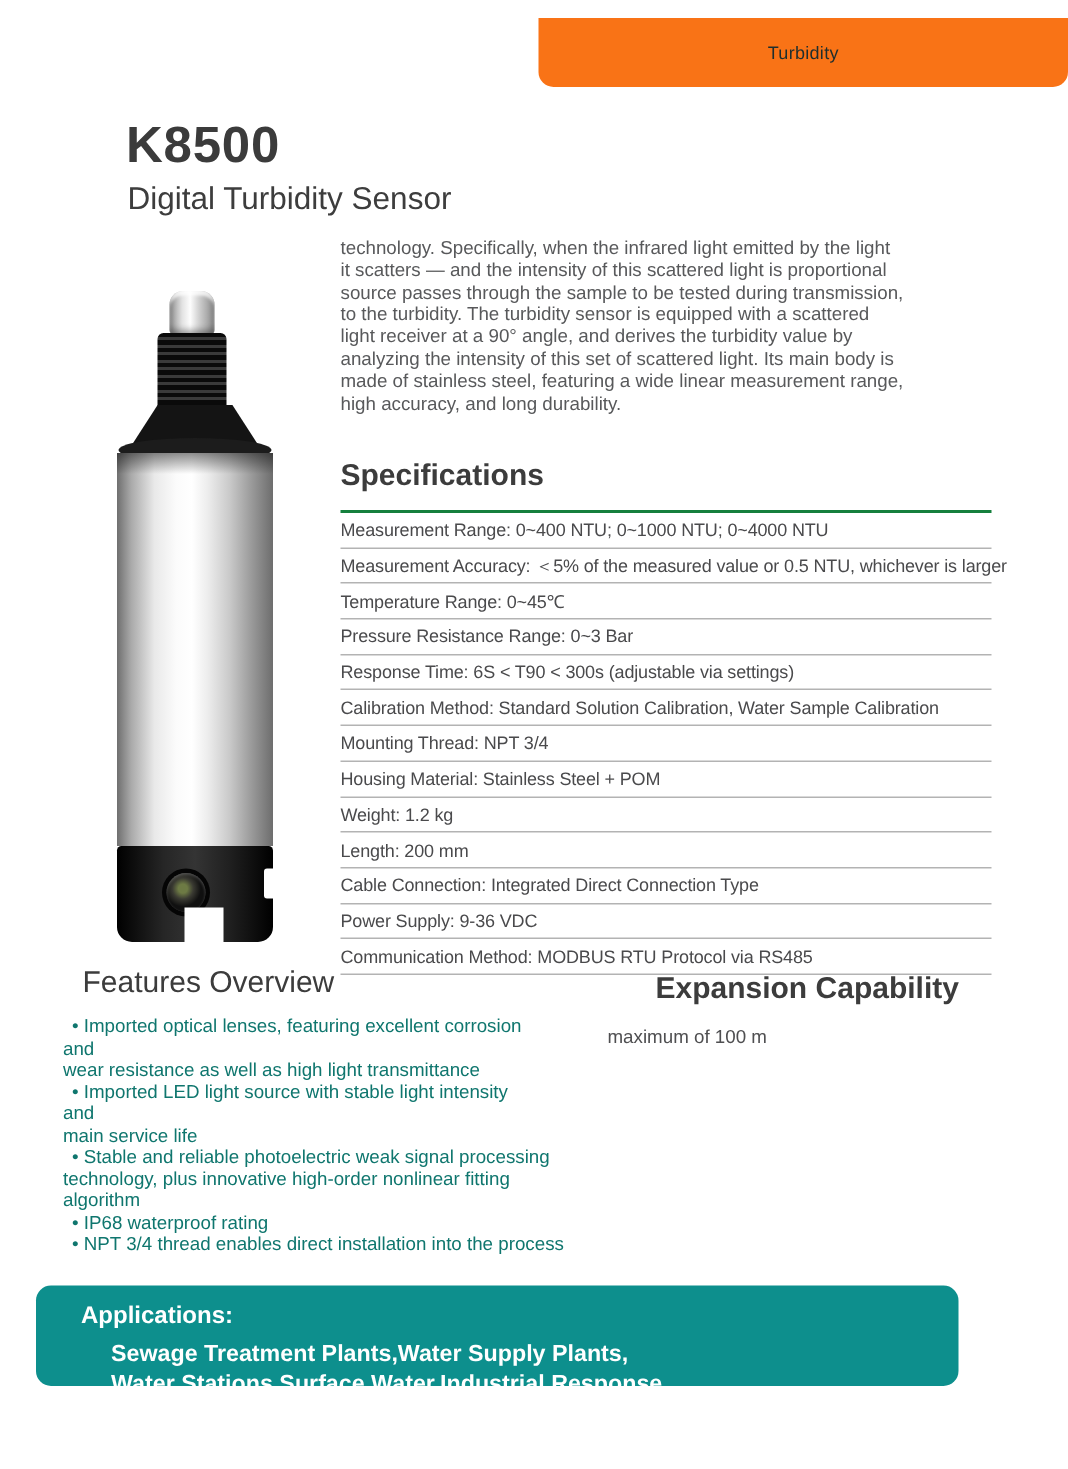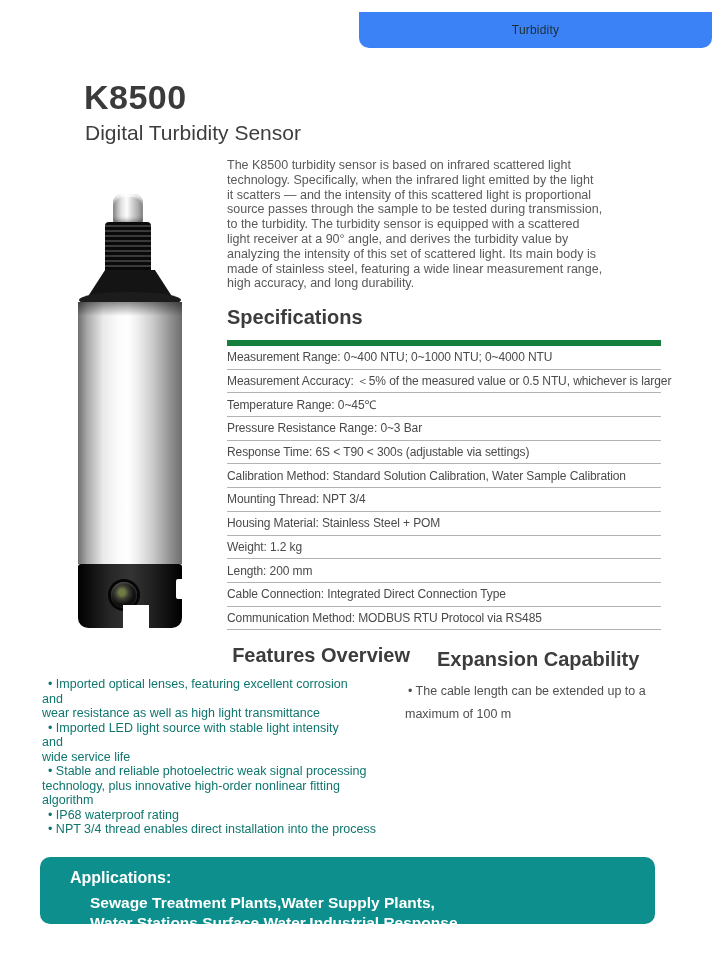--- a/index.html
+++ b/index.html
@@ -4,36 +4,36 @@
 <style>
   html,body{margin:0;padding:0;}
   body{
     width:712px;height:979px;background:#ffffff;position:relative;
     font-family:"Liberation Sans", sans-serif;color:#3b3b3b;overflow:hidden;
   }
   .abs{position:absolute;}
 
   
   .banner{
-    left:359px;top:12px;width:353px;height:36px;background:#3b82f6;
+    left:359px;top:12px;width:353px;height:46px;background:#f97316;
     border-radius:0 0 10px 10px;display:flex;align-items:center;justify-content:center;
   }
   .banner span{font-size:12px;color:#1e2e2e;letter-spacing:.2px;}
 
   
   .title{left:84px;top:78px;font-size:34px;font-weight:700;color:#3b3b3b;letter-spacing:.5px;}
   .subtitle{left:85px;top:121px;font-size:21px;font-weight:400;color:#3d3d3d;}
 
   
   .desc{left:227px;top:158px;width:470px;}
   .desc div{font-size:12.5px;line-height:14.8px;color:#58595b;white-space:nowrap;}
 
   
   .spec-heading{left:227px;top:306px;font-size:20px;font-weight:700;color:#3c3c3c;}
-  .spec-table{left:227px;top:340px;width:434px;border-top:6px solid #15803d;text-align:center;}
+  .spec-table{left:227px;top:340px;width:434px;border-top:2px solid #15803d;text-align:center;}
   .spec-row{
     height:22.7px;border-bottom:1px solid #b3b3b3;display:flex;align-items:center;
     font-size:12px;letter-spacing:-0.1px;color:#4a4a4c;white-space:nowrap;overflow:visible;
   }
 
   
   .sensor{left:78px;top:194px;width:104px;height:440px;}
   .sensor .nut{
     position:absolute;left:35px;top:0;width:30px;height:30px;border-radius:9px 9px 4px 4px;
     background:linear-gradient(90deg,#8e8e8e,#e2e2e2 28%,#fdfdfd 46%,#cfcfcf 66%,#8a8a8a);
@@ -70,33 +70,33 @@
   }
   .sensor .notch{
     position:absolute;left:45px;bottom:0;width:26px;height:23px;background:#ffffff;
   }
   .sensor .notch-r{
     position:absolute;right:-2px;top:15px;width:8px;height:20px;background:#ffffff;border-radius:2px 0 0 2px;
   }
 
   
   .features{left:42px;top:644px;width:368px;}
-  .features h3{margin:0 0 10px 13px;font-size:20px;font-weight:700;color:#3c3c3c;text-align:right;}
+  .features h3{margin:0 0 10px 13px;font-size:20px;font-weight:400;color:#3c3c3c;}
   .features .line{font-size:12.5px;line-height:14.5px;color:#0f766e;white-space:nowrap;}
   .features .line.b{padding-left:6px;}
 
   
   .expansion{left:405px;top:648px;width:300px;}
   .expansion h3{margin:0 0 9px 32px;font-size:20px;font-weight:700;color:#3c3c3c;}
   .expansion .line{font-size:12.5px;line-height:23px;color:#4f4f51;white-space:nowrap;}
   .expansion .line.b{padding-left:3px;}
 
   
   .apps{
-    left:40px;top:857px;width:615px;height:67px;background:#0d8f8d;border-radius:10px;
+    left:24px;top:857px;width:615px;height:67px;background:#0d8f8d;border-radius:10px;
     box-sizing:border-box;padding:12px 0 0 30px;color:#ffffff;
   }
   .apps .apps-heading{font-size:16px;font-weight:700;}
   .apps .apps-lines{margin-top:6px;}
   .apps .apps-line{font-size:15.5px;font-weight:700;line-height:19.5px;white-space:nowrap;margin-left:20px;}
 
   h1,h2,h3,p{margin:0;}
 </style>
 </head>
 <body>
@@ -115,21 +115,20 @@
   <div class="shoulder"></div>
   <div class="steel"></div>
   <div class="cap">
     <div class="lens"></div>
     <div class="notch"></div>
     <div class="notch-r"></div>
   </div>
 </div>
 
 <div class="abs desc">
-  <div>The K8500 turbidity sensor is based on infrared scattered light</div>
   <div>technology. Specifically, when the infrared light emitted by the light</div>
   <div>it scatters — and the intensity of this scattered light is proportional</div>
   <div>source passes through the sample to be tested during transmission,</div>
   <div>to the turbidity. The turbidity sensor is equipped with a scattered</div>
   <div>light receiver at a 90°  angle, and derives the turbidity value by</div>
   <div>analyzing the intensity of this set of scattered light. Its main body is</div>
   <div>made of stainless steel, featuring a wide linear measurement range,</div>
   <div>high accuracy, and long durability.</div>
 </div>
 
@@ -140,41 +139,41 @@
   <div class="spec-row">Measurement Accuracy: ＜5% of the measured value or 0.5 NTU, whichever is larger</div>
   <div class="spec-row">Temperature Range: 0~45℃</div>
   <div class="spec-row">Pressure Resistance Range: 0~3 Bar</div>
   <div class="spec-row">Response Time: 6S &lt; T90 &lt; 300s (adjustable via settings)</div>
   <div class="spec-row">Calibration Method: Standard Solution Calibration, Water Sample Calibration</div>
   <div class="spec-row">Mounting Thread: NPT 3/4</div>
   <div class="spec-row">Housing Material: Stainless Steel + POM</div>
   <div class="spec-row">Weight: 1.2 kg</div>
   <div class="spec-row">Length: 200 mm</div>
   <div class="spec-row">Cable Connection: Integrated Direct Connection Type</div>
+  <div class="spec-row">Power Supply: 9-36 VDC</div>
   <div class="spec-row">Communication Method: MODBUS RTU Protocol via RS485</div>
 </div>
 
 <div class="abs features">
   <h3>Features Overview</h3>
   <div class="line b">• Imported optical lenses, featuring excellent corrosion</div>
   <div class="line">and</div>
   <div class="line">wear resistance as well as high light transmittance</div>
   <div class="line b">• Imported LED light source with stable light intensity</div>
   <div class="line">and</div>
-  <div class="line">wide service life</div>
+  <div class="line">main service life</div>
   <div class="line b">• Stable and reliable photoelectric weak signal processing</div>
   <div class="line">technology, plus innovative high-order nonlinear fitting</div>
   <div class="line">algorithm</div>
   <div class="line b">• IP68 waterproof rating</div>
   <div class="line b">• NPT 3/4 thread enables direct installation into the process</div>
 </div>
 
 <div class="abs expansion">
   <h3>Expansion Capability</h3>
-  <div class="line b">• The cable length can be extended up to a</div>
   <div class="line">maximum of 100 m</div>
 </div>
 
 <div class="abs apps">
   <div class="apps-heading">Applications:</div>
   <div class="apps-lines">
     <div class="apps-line">Sewage Treatment Plants,Water Supply Plants,</div>
     <div class="apps-line">Water Stations,Surface Water,Industrial Response</div>
   </div>
 </div>

